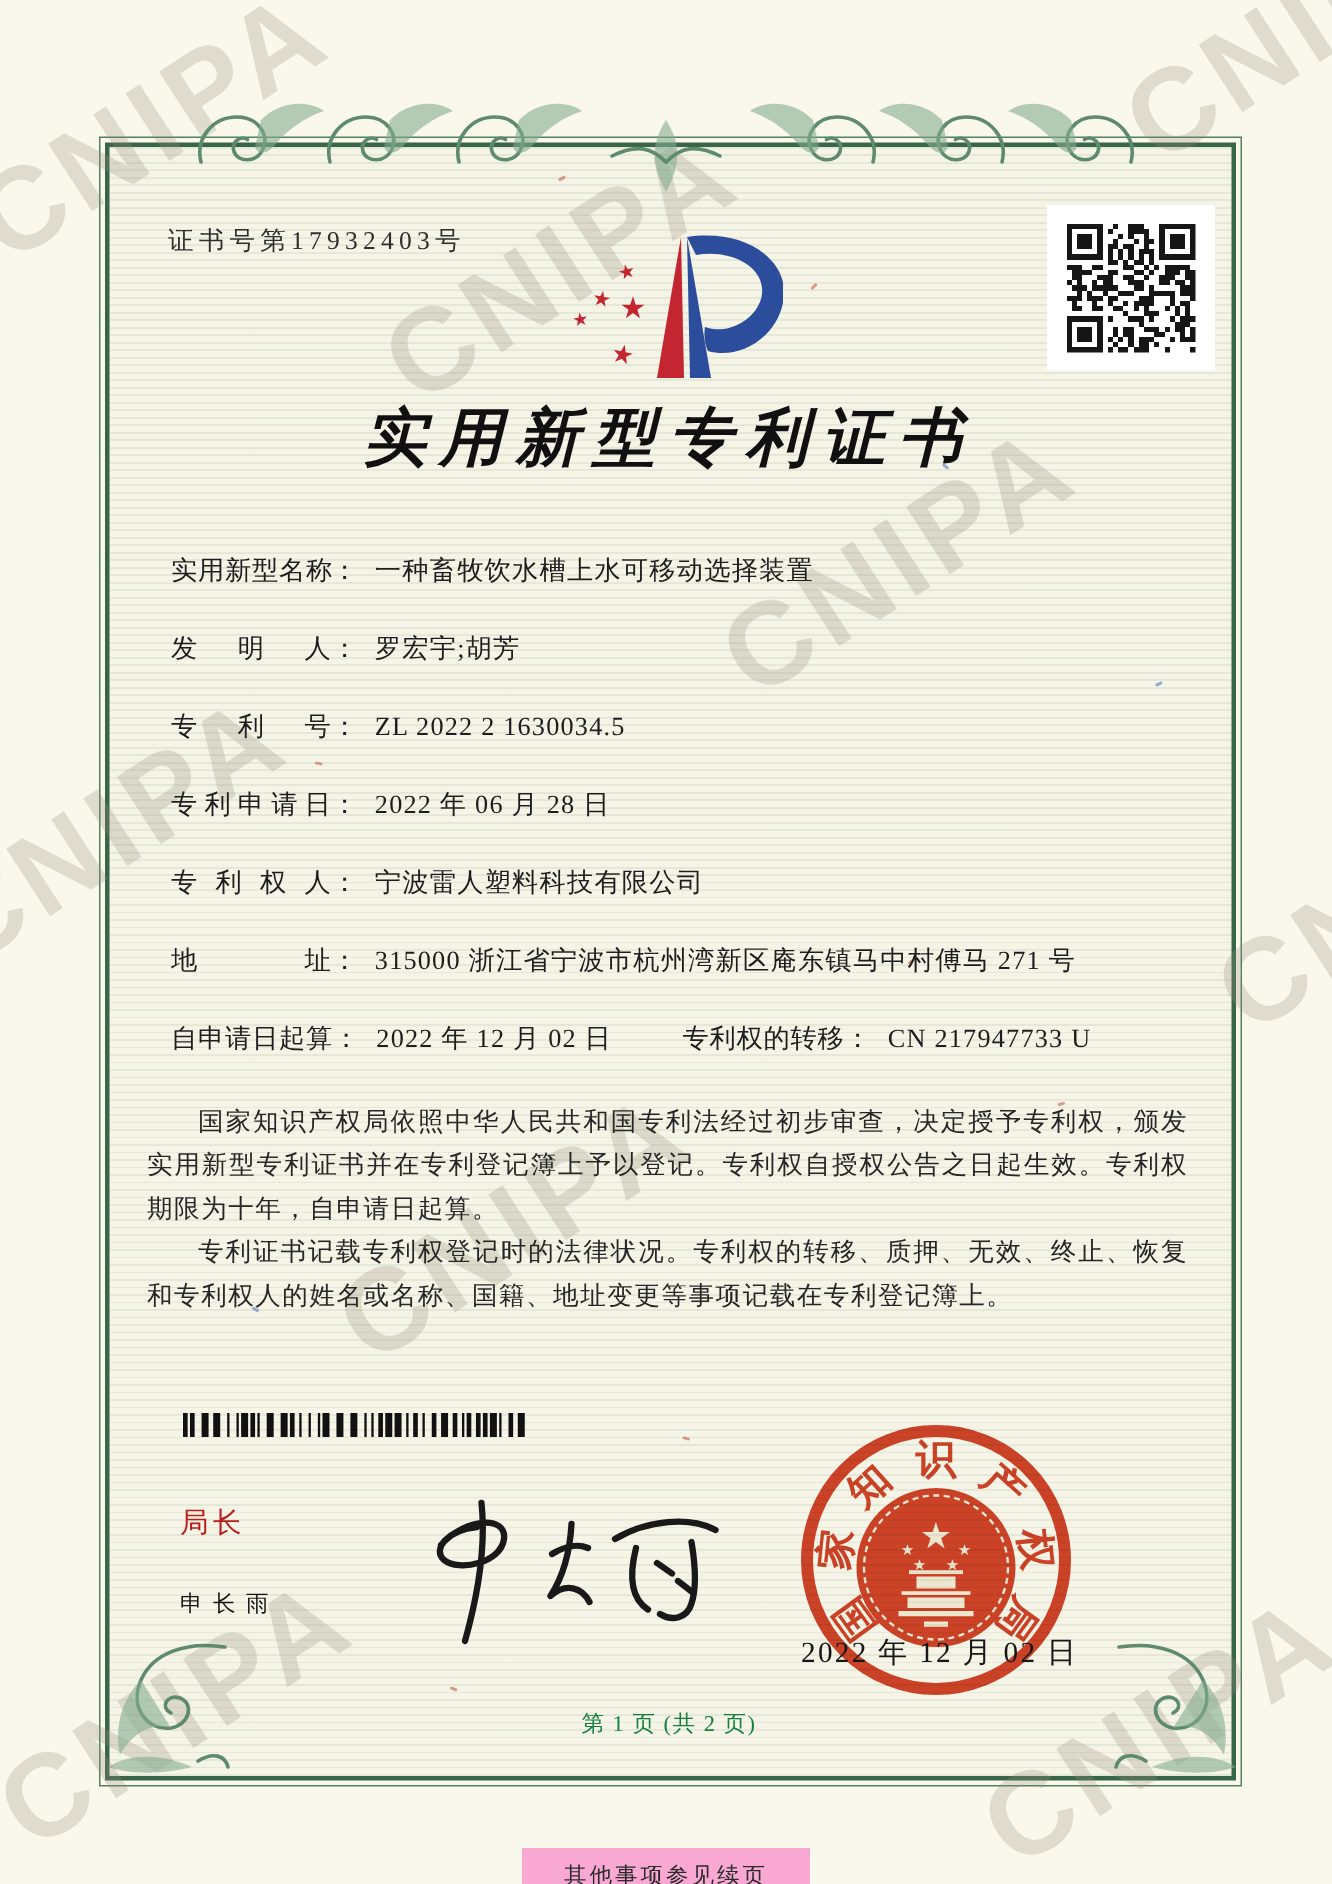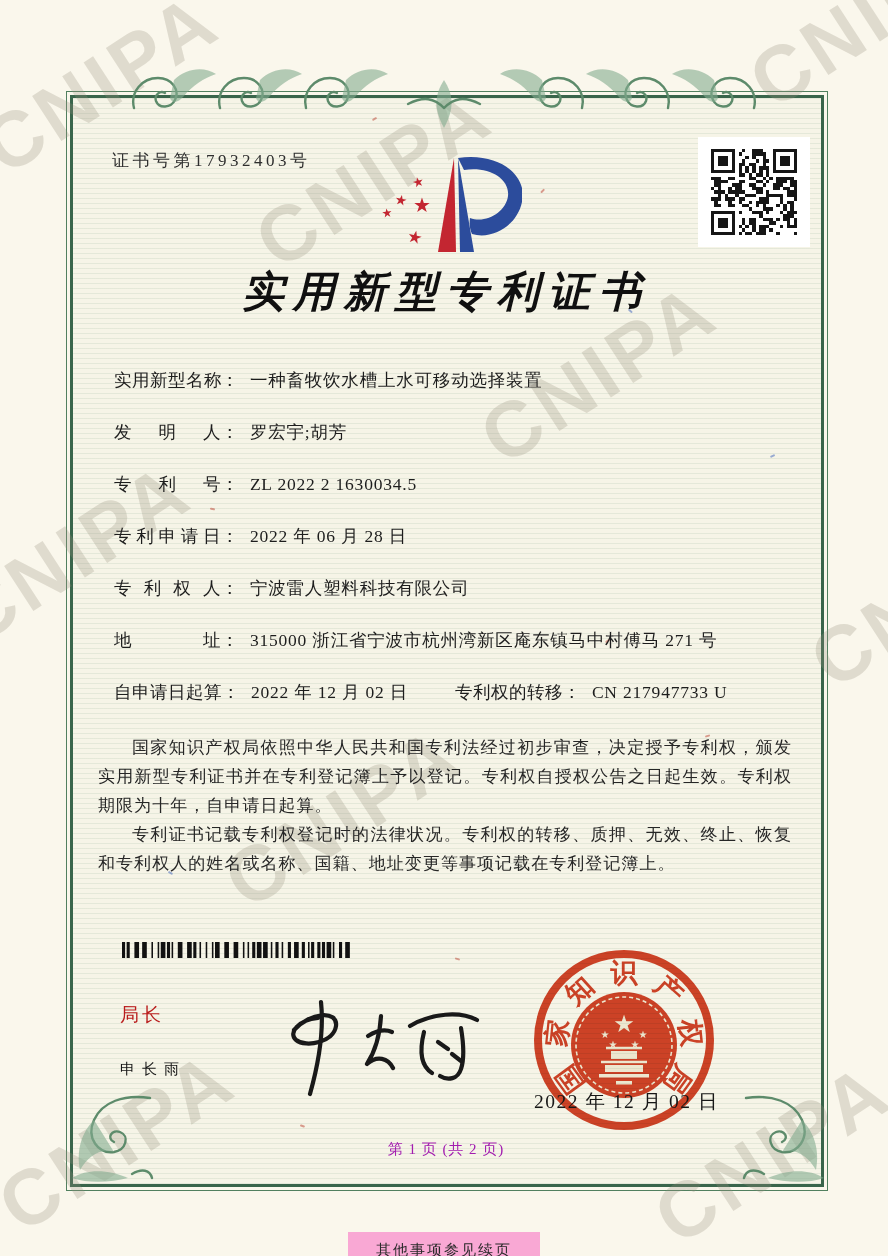--- a/index.html
+++ b/index.html
@@ -52,21 +52,21 @@
   .signoff-name{position:absolute;left:120px;top:1060px;z-index:4;font-size:15px;letter-spacing:7px;color:#141414;}
   .signature{position:absolute;left:264px;top:996px;z-index:5;}
   .sig{stroke:#191919;stroke-width:4.2;fill:none;stroke-linecap:round;stroke-linejoin:round;}
 
   .seal{position:absolute;left:528px;top:944px;z-index:4;opacity:.95;mix-blend-mode:multiply;}
   .seal-char{font-size:27px;font-weight:700;fill:#d23b1e;font-family:"Liberation Serif",serif;}
   .seal-date{position:absolute;left:534px;top:1088px;width:200px;z-index:6;font-size:19.5px;
              letter-spacing:1.5px;color:#171717;white-space:nowrap;}
 
   .page-num{position:absolute;left:70px;top:1140px;width:752px;text-align:center;z-index:4;
-            font-size:15px;letter-spacing:1px;color:#a21caf;}
+            font-size:15px;letter-spacing:1px;color:#15803d;}
   .footer-box{position:absolute;left:50%;top:1232px;transform:translateX(-50%);z-index:4;
               background:#f9a8d4;padding:9px 28px;}
   .footer-box span{font-size:15px;letter-spacing:2px;color:#2a2a2a;}
 </style>
 </head>
 <body>
 
 <div class="page">
 
   <div id="watermarks">

